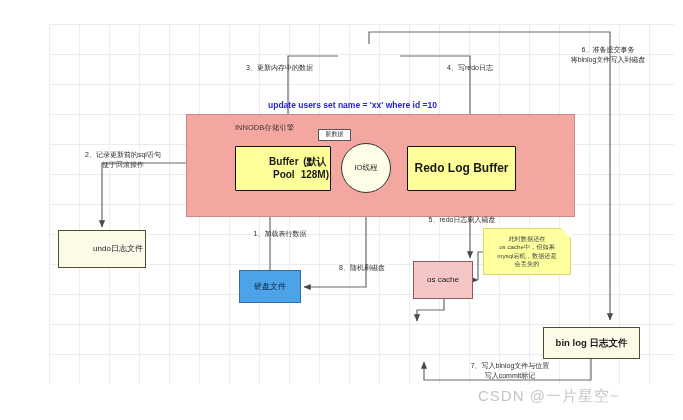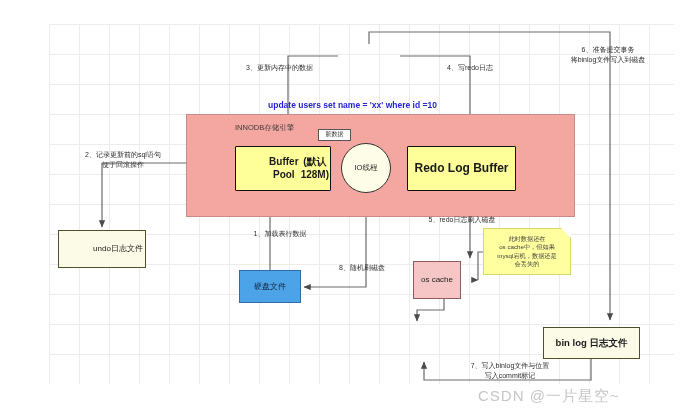--- a/index.html
+++ b/index.html
@@ -95,21 +95,21 @@
     left: 58px; top: 230px; width: 88px; height: 38px;
     background: #fbfbe8; border: 1.4px solid #4f4f2a;
     font-size: 8px; color: #1a1a1a; padding-left: 32px;
   }
   #disk-file {
     left: 239px; top: 270px; width: 62px; height: 33px;
     background: #4da3e8; border: 1.4px solid #2e6ea8;
     font-size: 8px; color: #10243a;
   }
   #os-cache {
-    left: 413px; top: 261px; width: 48px; height: 38px;
+    left: 413px; top: 261px; width: 60px; height: 38px;
     background: #f6c6c6; border: 1.4px solid #8d5b5b;
     font-size: 8px; color: #222222;
   }
   #redo-disk-file {
     left: 386px; top: 324px; width: 62px; height: 35px;
     background: #a44bf0; border: 1.4px solid #6c2eae;
     font-size: 8px; color: #3a0a5e;
   }
   #binlog-file {
     left: 543px; top: 327px; width: 97px; height: 32px;

